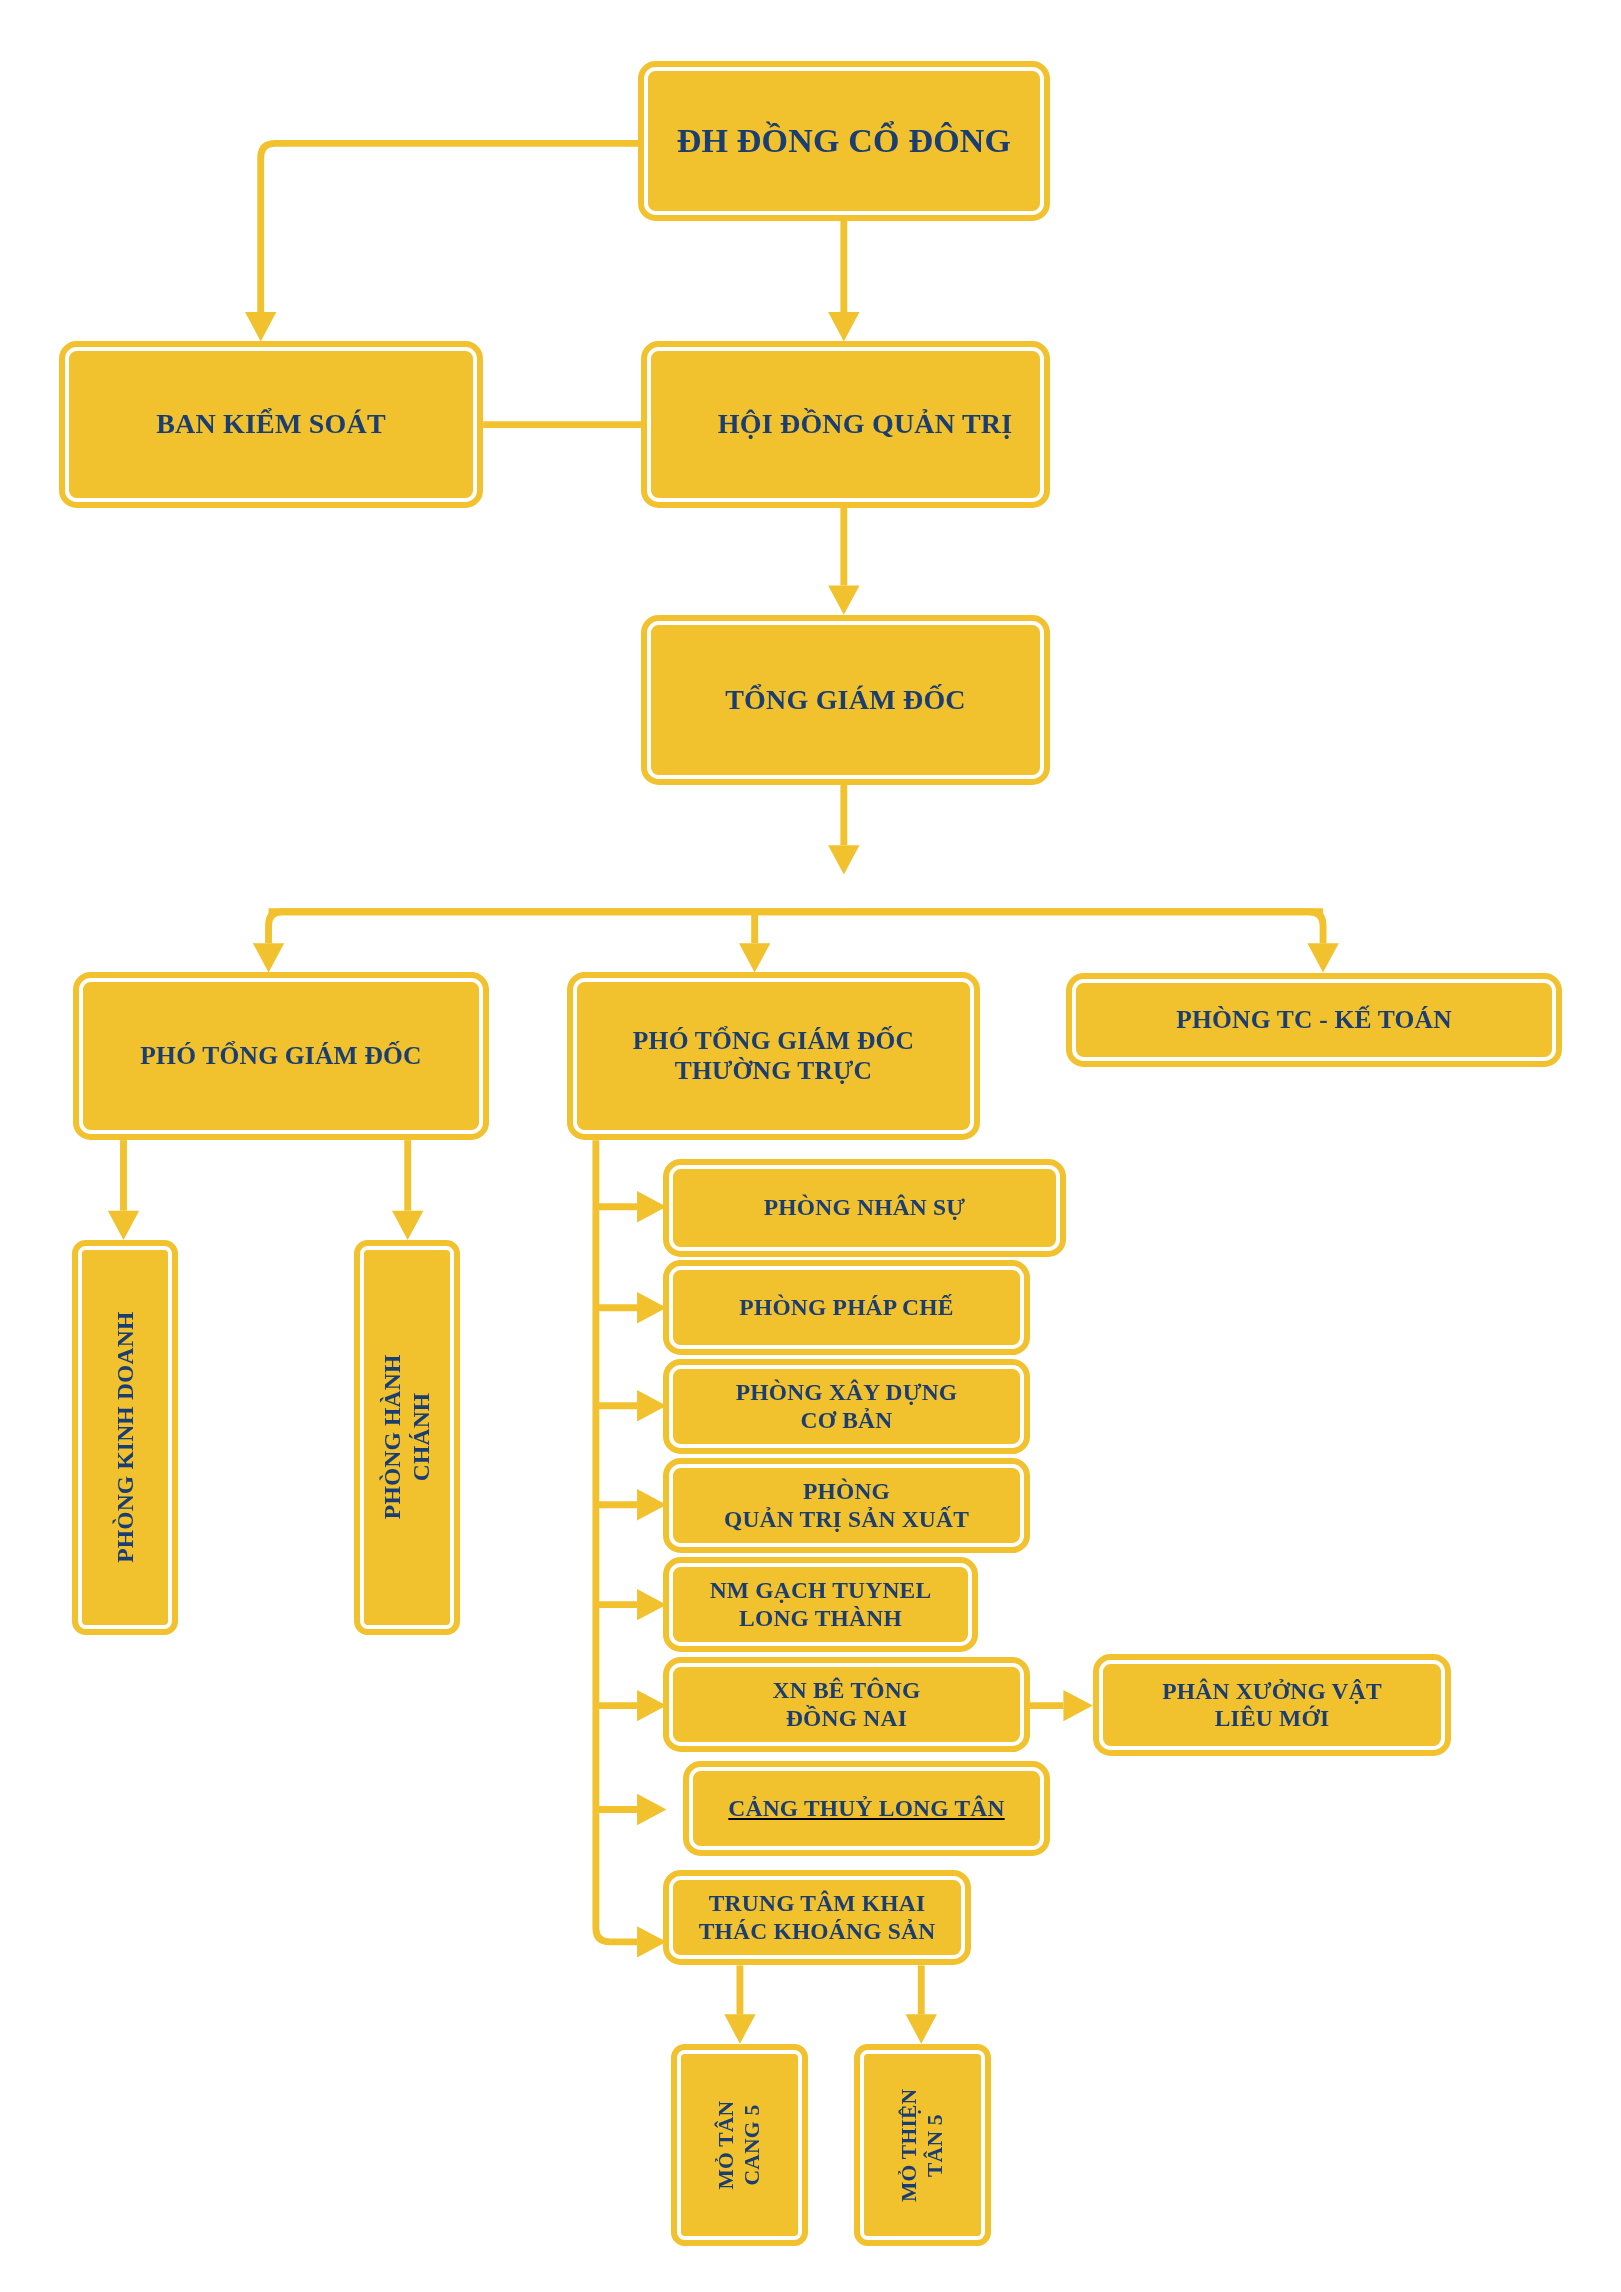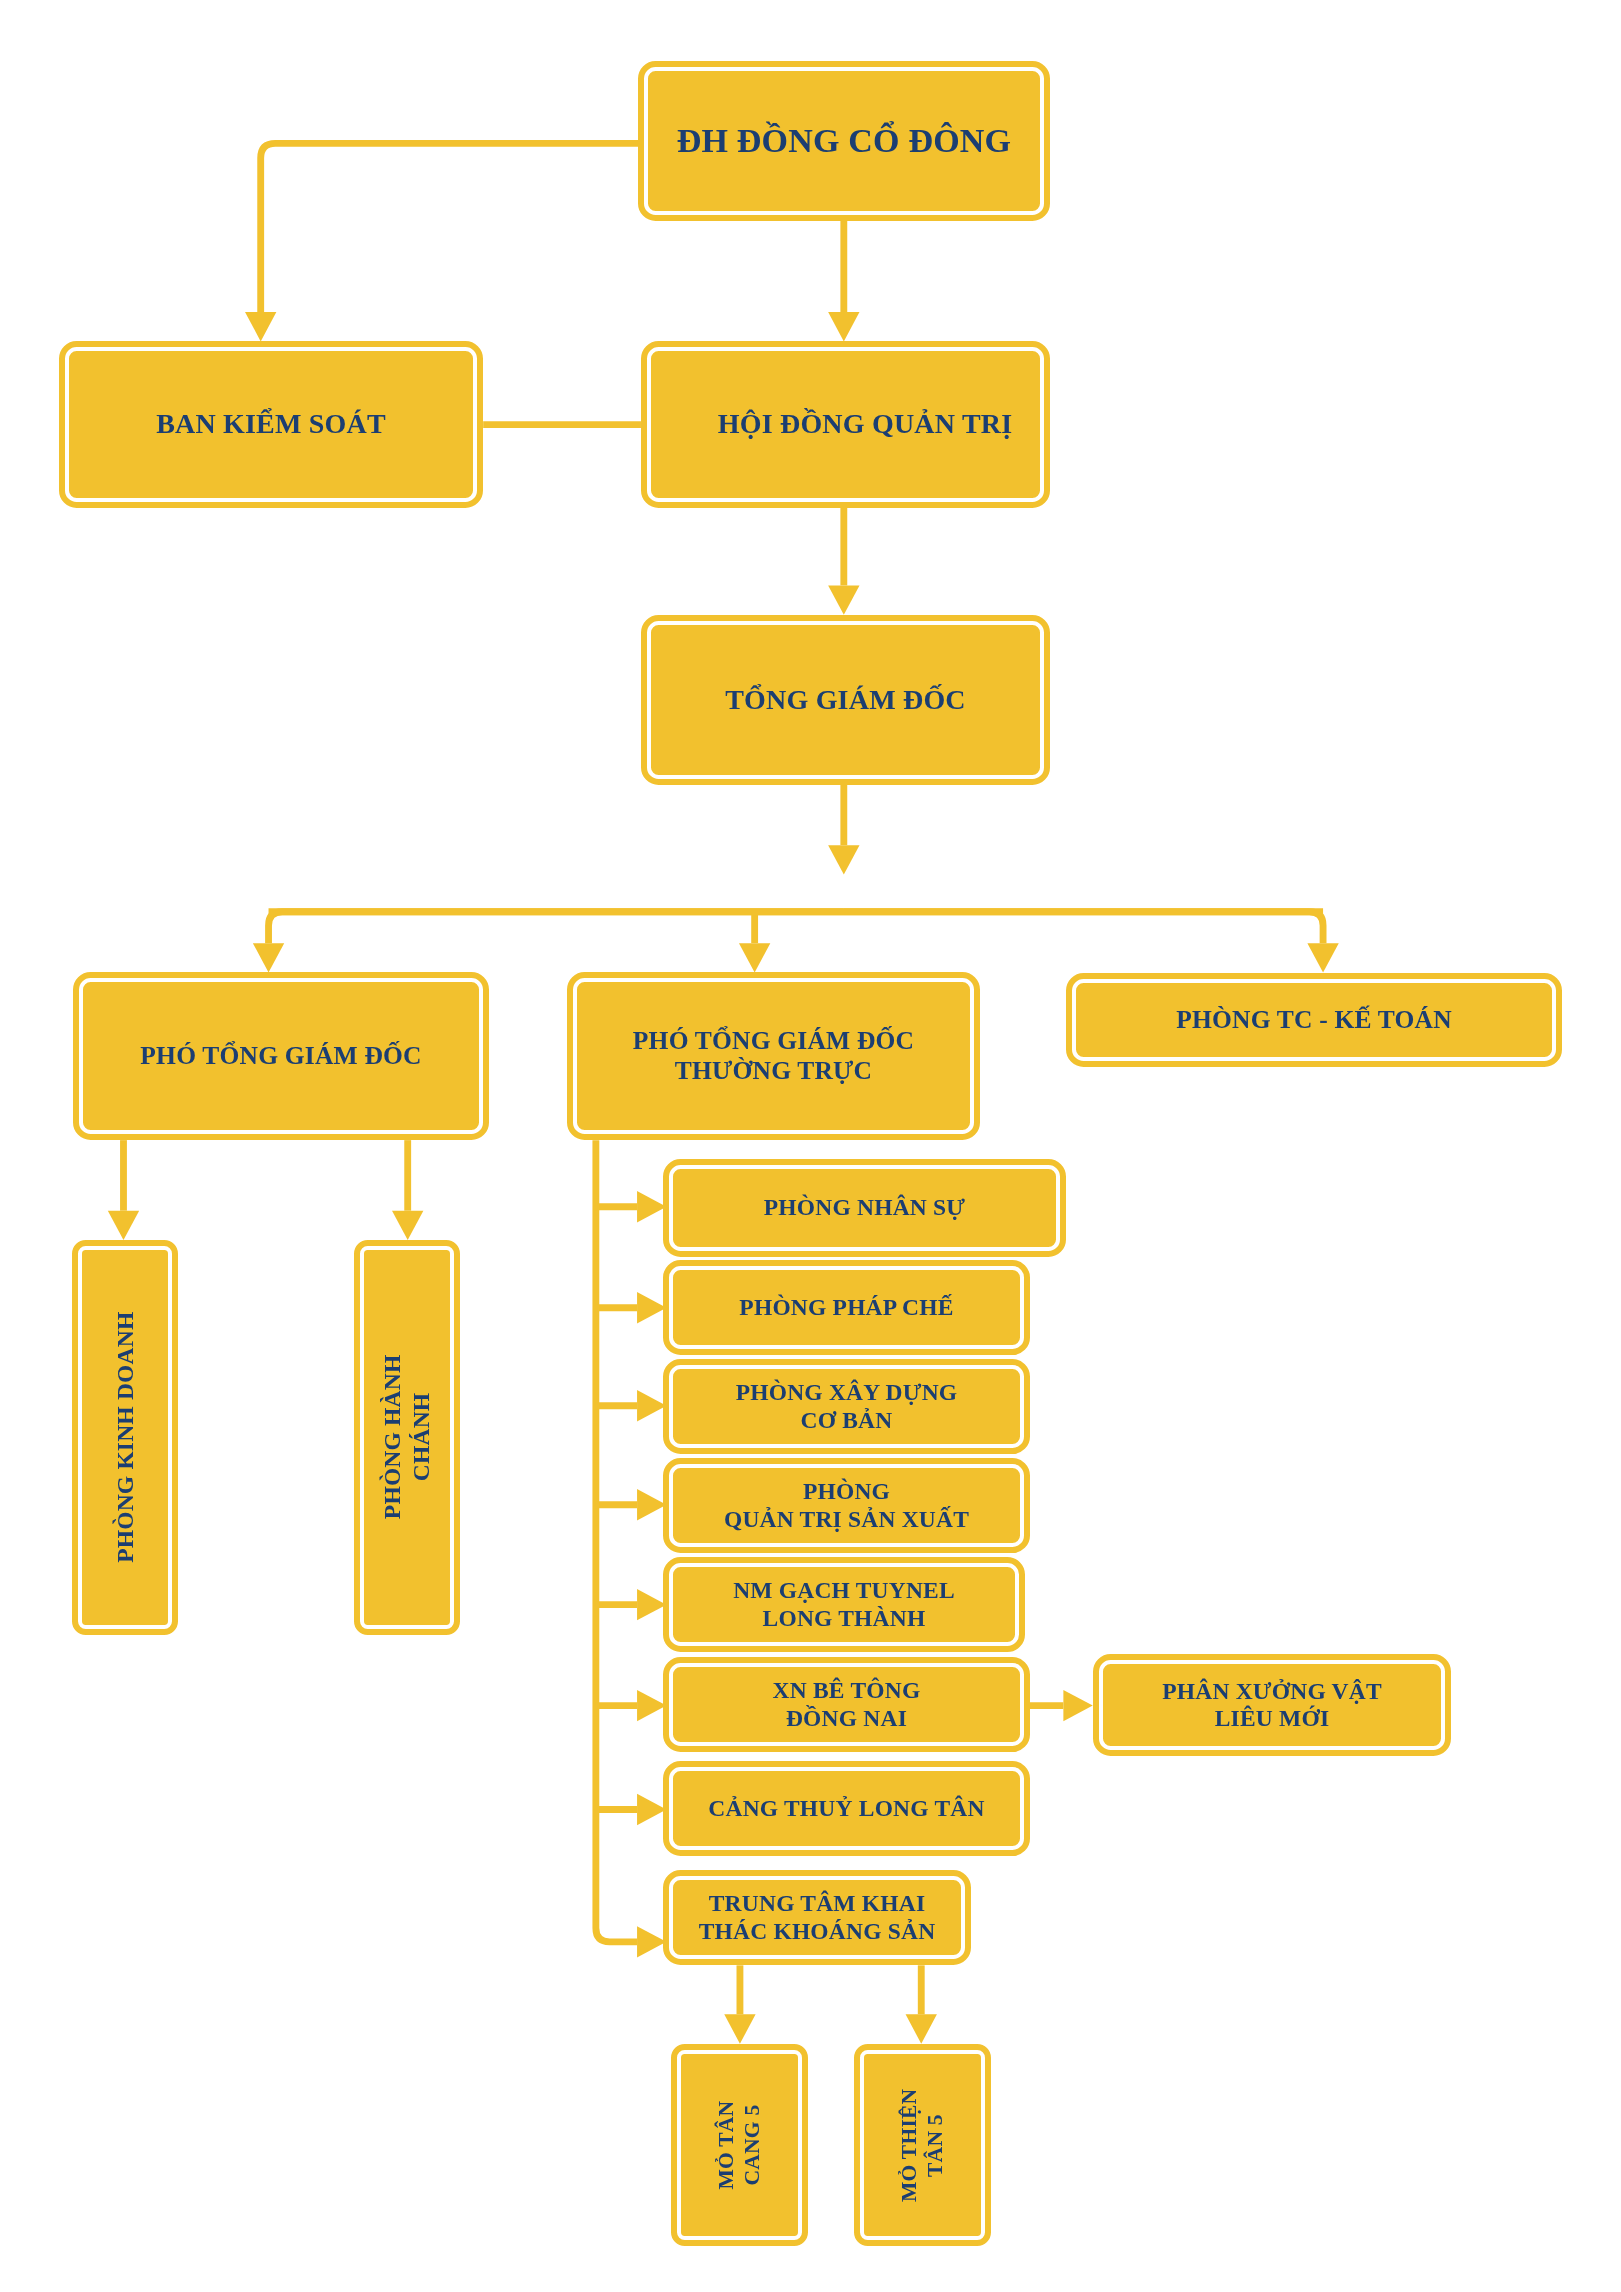--- a/index.html
+++ b/index.html
@@ -182,31 +182,31 @@
   <div class="node t-sm" style="left:663px; top:1359px; width:367px; height:95px;">
     <span class="node-label">PHÒNG XÂY DỰNG
 CƠ BẢN</span>
   </div>
 
   <div class="node t-sm" style="left:663px; top:1458px; width:367px; height:95px;">
     <span class="node-label">PHÒNG
 QUẢN TRỊ SẢN XUẤT</span>
   </div>
 
-  <div class="node t-sm" style="left:663px; top:1557px; width:362px; height:95px;">
+  <div class="node t-sm" style="left:663px; top:1557px; width:315px; height:95px;">
     <span class="node-label">NM GẠCH TUYNEL
 LONG THÀNH</span>
   </div>
 
   <div class="node t-sm" style="left:663px; top:1657px; width:367px; height:95px;">
     <span class="node-label">XN BÊ TÔNG
 ĐỒNG NAI</span>
   </div>
 
-  <div class="node t-sm" style="left:663px; top:1761px; width:367px; height:95px;">
+  <div class="node t-sm" style="left:683px; top:1761px; width:367px; height:95px;text-decoration:underline;">
     <span class="node-label">CẢNG THUỶ LONG TÂN</span>
   </div>
 
   <div class="node t-sm" style="left:663px; top:1870px; width:308px; height:95px;justify-content:center;">
     <span class="node-label">TRUNG TÂM KHAI
 THÁC KHOÁNG SẢN</span>
   </div>
 
   <div class="node t-sm" style="left:1093px; top:1654px; width:358px; height:102px;">
     <span class="node-label">PHÂN XƯỞNG VẬT

